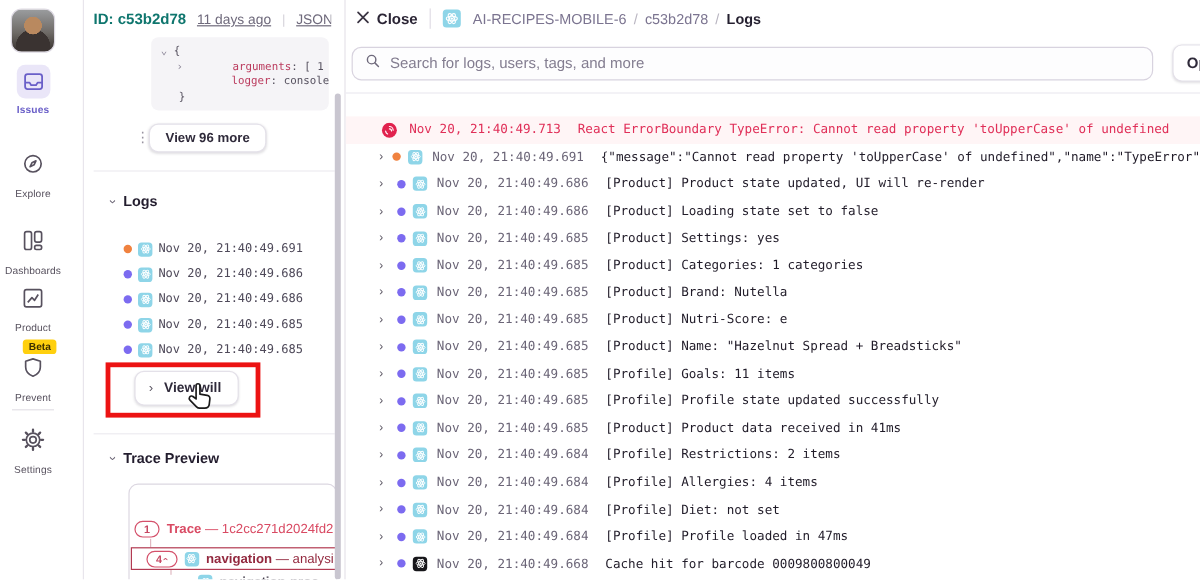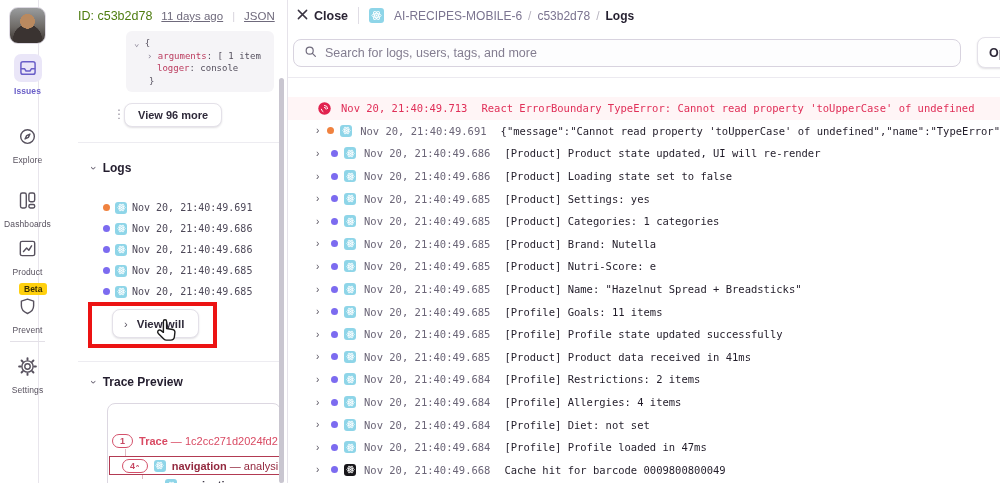--- a/index.html
+++ b/index.html
@@ -1,43 +1,43 @@
 <!DOCTYPE html>
 <html><head>
 <meta charset="utf-8">
 <style>
   * { box-sizing: border-box; margin:0; padding:0; }
   html,body { width:1000px; height:483px; overflow:hidden; }
   body { font-family:"Liberation Sans",sans-serif; background:#fff; color:#1d1823; position:relative; }
 
   
-  #sidebar { position:absolute; left:0; top:0; width:39px; height:483px; background:#fff; border-right:1px solid #e8e5ec; z-index:4; }
+  #sidebar { position:absolute; left:0; top:0; width:70px; height:483px; background:#fff; border-right:1px solid #e8e5ec; z-index:4; }
   .avatar { position:absolute; left:9px; top:7px; width:37px; height:37px; border-radius:9px; border:1px solid #ddd9e2;
     background:
       radial-gradient(circle at 50% 38%, #b9895f 0 26%, rgba(0,0,0,0) 27%),
       radial-gradient(circle at 50% 88%, #3a3331 0 40%, rgba(0,0,0,0) 41%),
       linear-gradient(180deg,#9a9c9e 0%, #6e6a66 55%, #36302d 100%);
   }
   .nav-item { position:absolute; left:0; width:55px; display:flex; flex-direction:column; align-items:center; gap:4px; cursor:pointer; }
   .nav-label { font-size:8.5px; color:#57515e; letter-spacing:.1px; }
   .nav-item.active .nav-label { color:#6A5FC8; font-weight:700; }
   .icon-box { width:28px; height:28px; border-radius:7px; display:flex; align-items:center; justify-content:center; }
   .active .icon-box { background:#eae6f8; }
   .beta-badge { position:absolute; left:19px; top:283px; background:#FFD00E; color:#3c2f00; font-size:8.5px; font-weight:700; padding:1px 5px; border-radius:3px; z-index:5; }
   .side-divider { position:absolute; left:10px; top:341px; width:35px; height:1px; background:#e3e0e7; }
 
   
   #event-panel { position:absolute; left:56px; top:0; width:231px; height:483px; background:#fff; overflow:hidden; }
   .ep-header { position:absolute; left:22px; top:9px; width:198px; display:flex; align-items:baseline; gap:9px; white-space:nowrap; overflow:hidden; }
-  .ep-id { font-size:12.5px; font-weight:400; color:#4d7c0f; }
+  .ep-id { font-size:12.5px; font-weight:700; color:#0f766e; }
   .ep-link { font-size:11.5px; color:#6f6a7c; text-decoration:underline; cursor:pointer; }
   .ep-sep { color:#d5d2da; font-size:11px; }
   .code-block { position:absolute; left:70px; top:31px; width:148px; height:61px; background:#f5f4f7; border-radius:6px; padding:6px 8px; font-family:"DejaVu Sans Mono",monospace; font-size:9px; line-height:12.5px; color:#55505e; overflow:hidden; white-space:nowrap; }
   .tok-chev { color:#8a8496; }
-  .tok-key { color:#bb3b5e; }
+  .tok-key { color:#bb3b5e;margin-left:36px; }
   .cl-2 { padding-left:13px; } .cl-3 { padding-left:23px; } .cl-4 { padding-left:15px; }
   .drag-handle { position:absolute; left:57px; top:107px; color:#97929f; font-size:12px; letter-spacing:-1px; }
   .btn { background:#fff; border:1px solid #e4e1e9; border-radius:8px; box-shadow:0 1px 2px rgba(43,35,60,.14); font-weight:700; color:#2f2a3a; cursor:pointer; font-family:"Liberation Sans",sans-serif; }
   #view96-btn { position:absolute; left:68px; top:103px; height:24px; padding:0 13px; font-size:11px; }
   .h-divider { position:absolute; left:22px; right:8px; height:1px; background:#edecf1; }
   .section-head { position:absolute; left:36px; display:flex; align-items:center; gap:7px; font-size:12px; font-weight:700; color:#231d2e; }
   .chev-down { display:inline-block; transform:rotate(90deg); color:#6b6575; font-size:11px; font-weight:400; }
   .chev-right { color:#57525f; font-size:11px; font-weight:400; }
   #event-logs-entries { position:absolute; left:47px; top:197px; }
   .mini-entry { display:flex; align-items:center; gap:5px; height:21px; cursor:pointer; }

